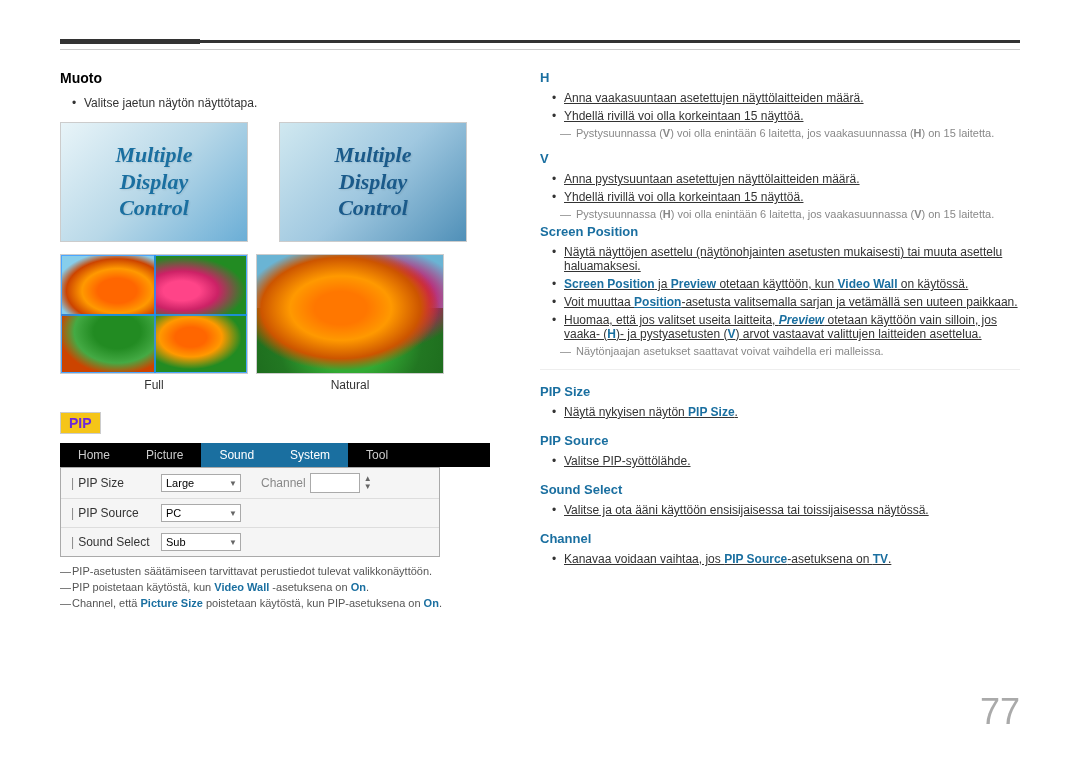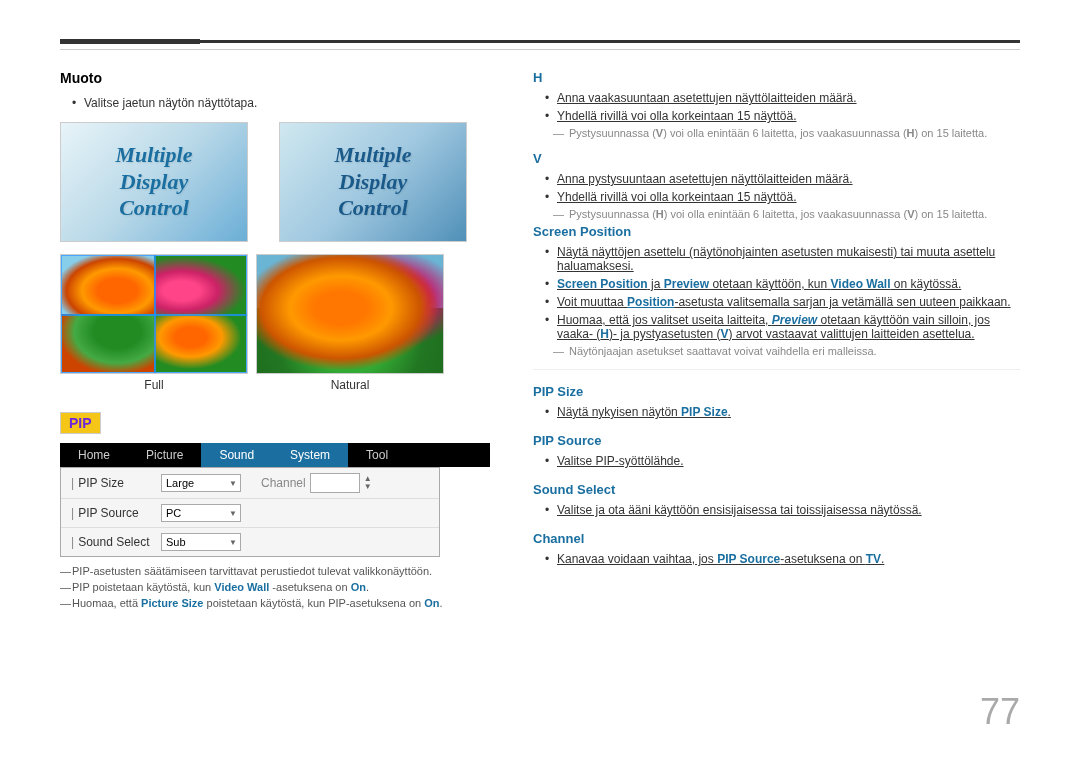--- a/index.html
+++ b/index.html
@@ -41,21 +41,21 @@
     }
     .top-rule-thin {
       width: 100%;
       height: 1px;
       background: #ccc;
       margin-bottom: 20px;
     }
 
     .main-content {
       display: flex;
-      gap: 23px;
+      gap: 30px;
     }
 
     .left-col {
       width: 430px;
       flex-shrink: 0;
     }
 
     .right-col {
       flex: 1;
       padding-left: 20px;
@@ -541,21 +541,21 @@
 
         
         <div class="pip-notes">
           <div class="pip-note-line">
             <span>PIP-asetusten säätämiseen tarvittavat perustiedot tulevat valikkonäyttöön.</span>
           </div>
           <div class="pip-note-line">
             <span>PIP poistetaan käytöstä, kun </span><span class="blue-bold">Video Wall</span><span> -asetuksena on </span><span class="blue-bold">On</span><span>.</span>
           </div>
           <div class="pip-note-line">
-            <span>Huomaa, että </span><span class="blue-bold">Picture Size</span><span> poistetaan käytöstä, kun PIP-asetuksena on </span><span class="blue-bold">On</span><span>.</span>
+            <span>Channel, että </span><span class="blue-bold">Picture Size</span><span> poistetaan käytöstä, kun PIP-asetuksena on </span><span class="blue-bold">On</span><span>.</span>
           </div>
         </div>
       </div>
 
     </div>
 
     <div class="right-col">
 
       <div class="right-section-h">H</div>
       <ul>

